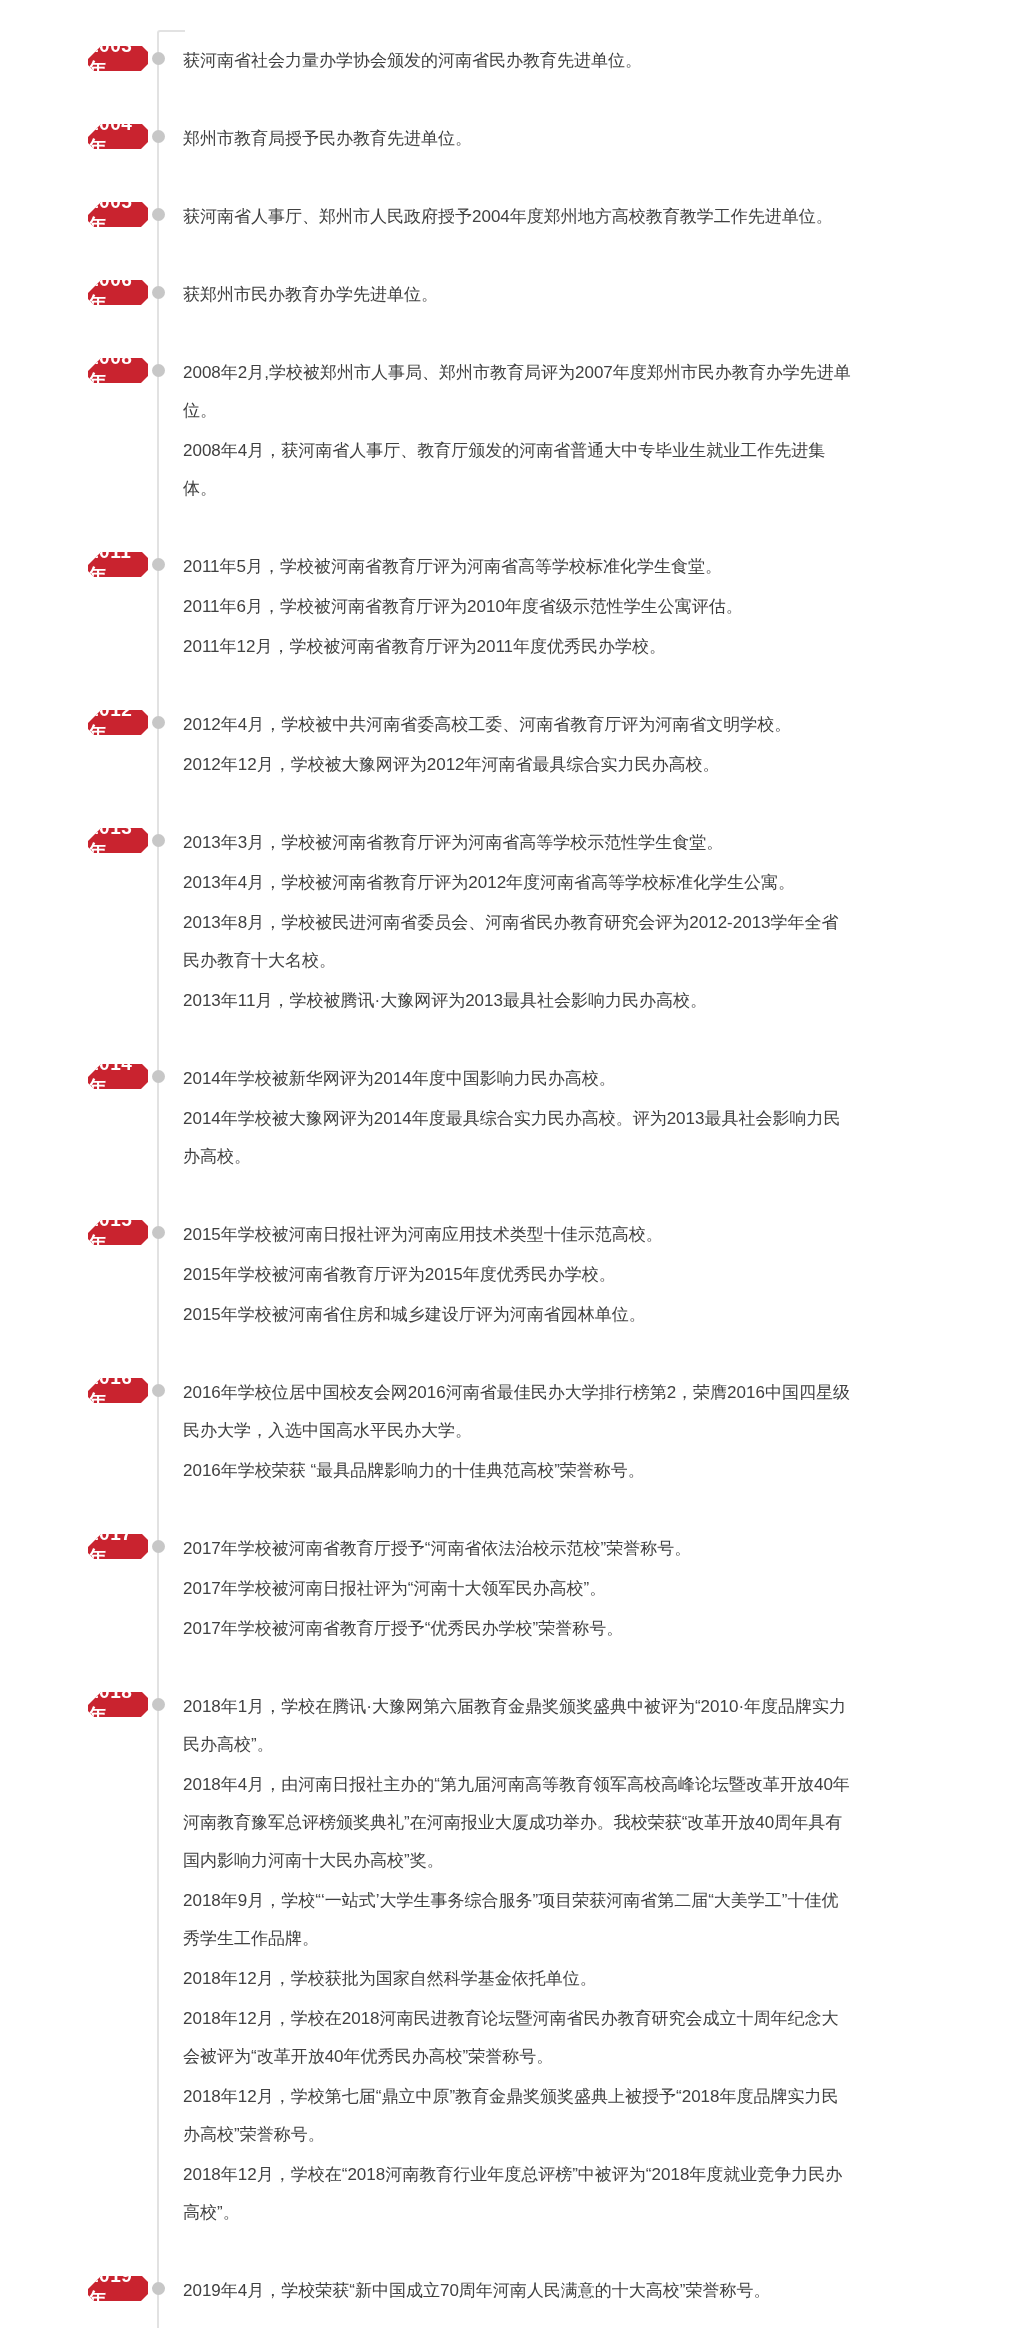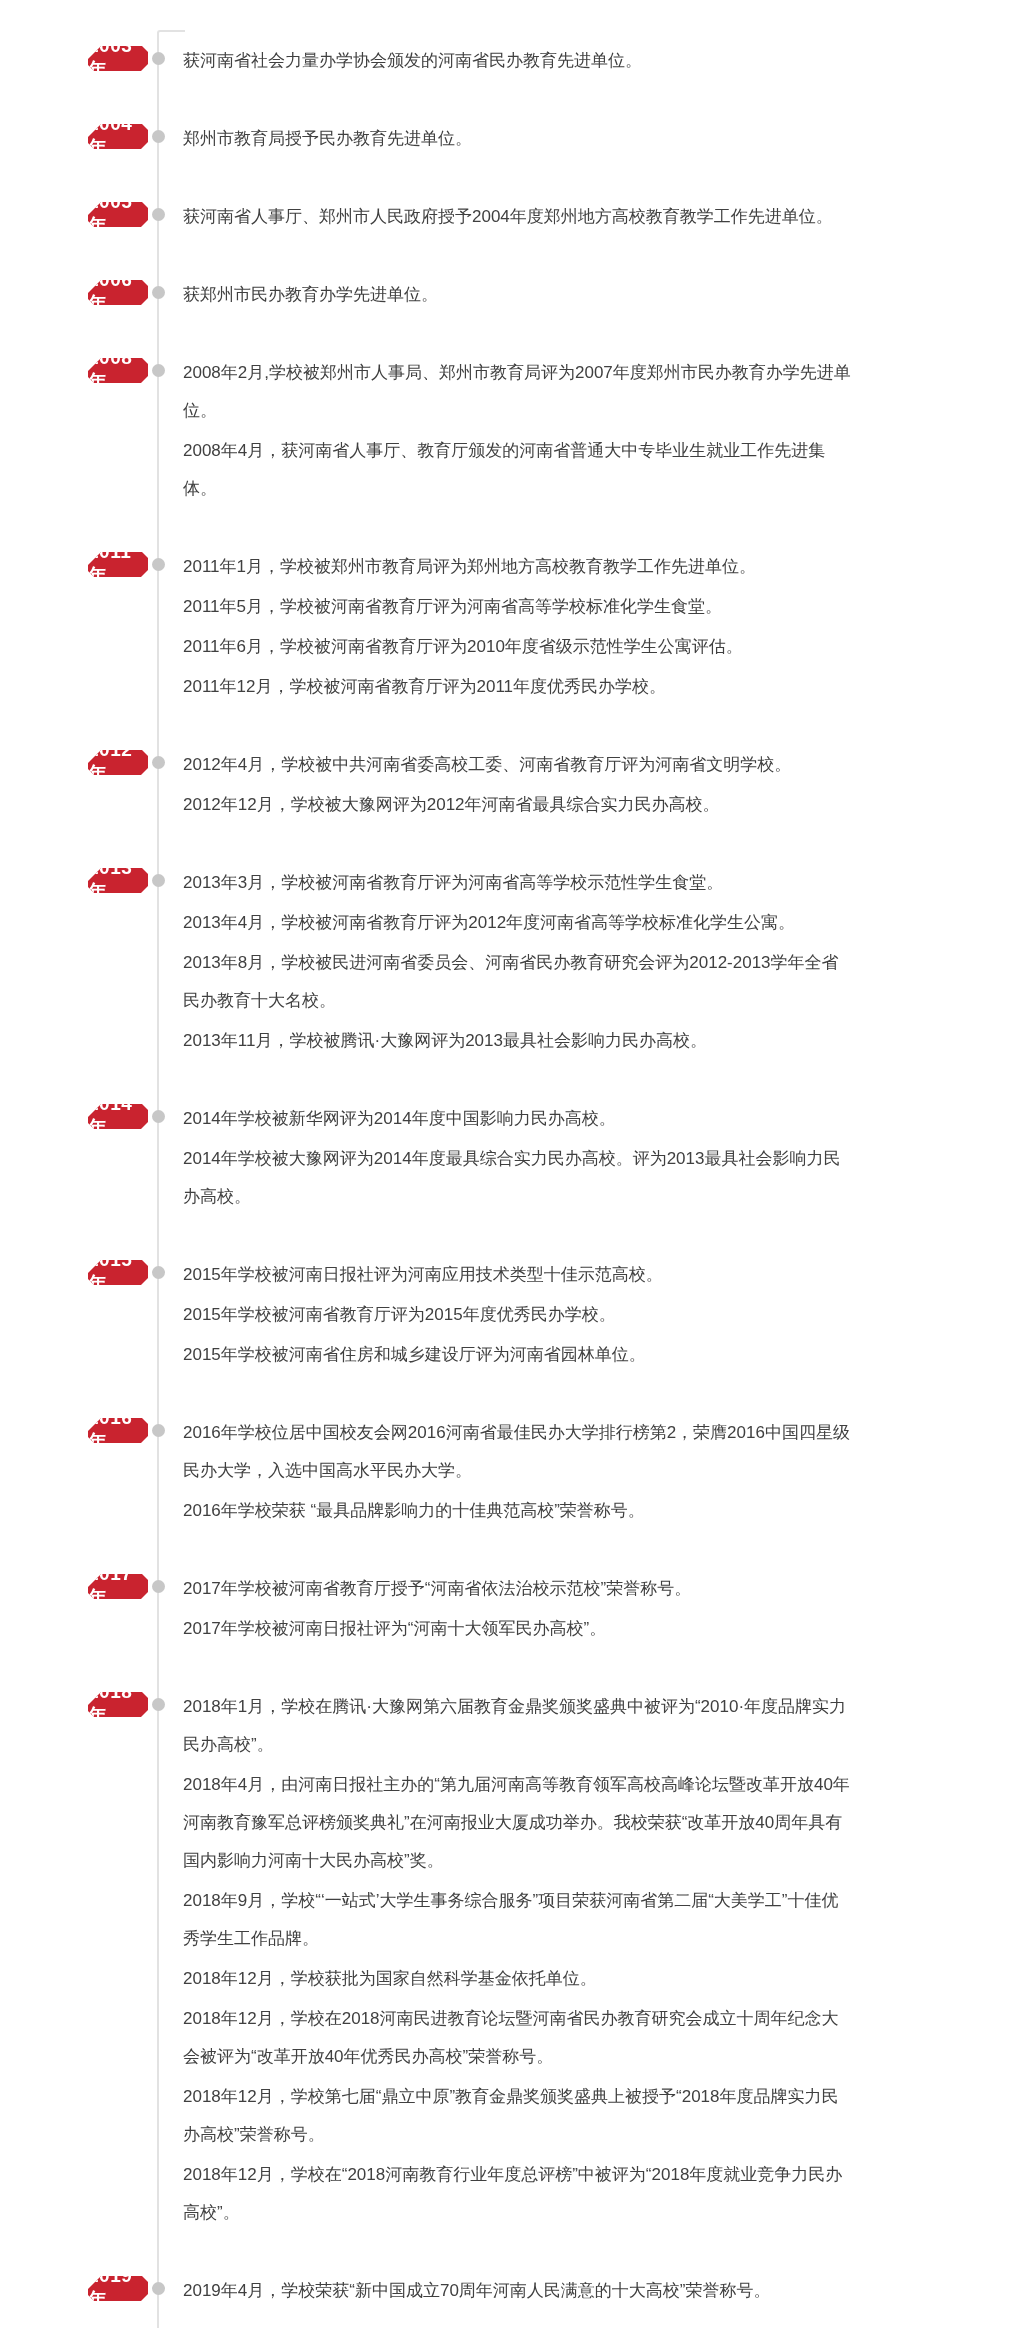--- a/index.html
+++ b/index.html
@@ -127,21 +127,20 @@
     <div class="items">
             <p class="entry">2008年2月,学校被郑州市人事局、郑州市教育局评为2007年度郑州市民办教育办学先进单位。</p>
             <p class="entry">2008年4月，获河南省人事厅、教育厅颁发的河南省普通大中专毕业生就业工作先进集体。</p>
           </div>
   </section>
 
   <section class="group">
     <span class="year-badge">2011年</span>
     <span class="dot"></span>
     <div class="items">
-            <p class="entry">2011年1月，学校被郑州市教育局评为郑州地方高校教育教学工作先进单位。</p>
             <p class="entry">2011年5月，学校被河南省教育厅评为河南省高等学校标准化学生食堂。</p>
             <p class="entry">2011年6月，学校被河南省教育厅评为2010年度省级示范性学生公寓评估。</p>
             <p class="entry">2011年12月，学校被河南省教育厅评为2011年度优秀民办学校。</p>
           </div>
   </section>
 
   <section class="group">
     <span class="year-badge">2012年</span>
     <span class="dot"></span>
     <div class="items">
@@ -188,20 +187,21 @@
             <p class="entry">2016年学校荣获 “最具品牌影响力的十佳典范高校”荣誉称号。</p>
           </div>
   </section>
 
   <section class="group">
     <span class="year-badge">2017年</span>
     <span class="dot"></span>
     <div class="items">
             <p class="entry">2017年学校被河南省教育厅授予“河南省依法治校示范校”荣誉称号。</p>
             <p class="entry">2017年学校被河南日报社评为“河南十大领军民办高校”。</p>
+            <p class="entry">2017年学校被河南省教育厅授予“优秀民办学校”荣誉称号。</p>
           </div>
   </section>
 
   <section class="group">
     <span class="year-badge">2018年</span>
     <span class="dot"></span>
     <div class="items">
             <p class="entry">2018年1月，学校在腾讯·大豫网第六届教育金鼎奖颁奖盛典中被评为“2010·年度品牌实力民办高校”。</p>
             <p class="entry">2018年4月，由河南日报社主办的“第九届河南高等教育领军高校高峰论坛暨改革开放40年河南教育豫军总评榜颁奖典礼”在河南报业大厦成功举办。我校荣获“改革开放40周年具有国内影响力河南十大民办高校”奖。</p>
             <p class="entry">2018年9月，学校“‘一站式’大学生事务综合服务”项目荣获河南省第二届“大美学工”十佳优秀学生工作品牌。</p>

